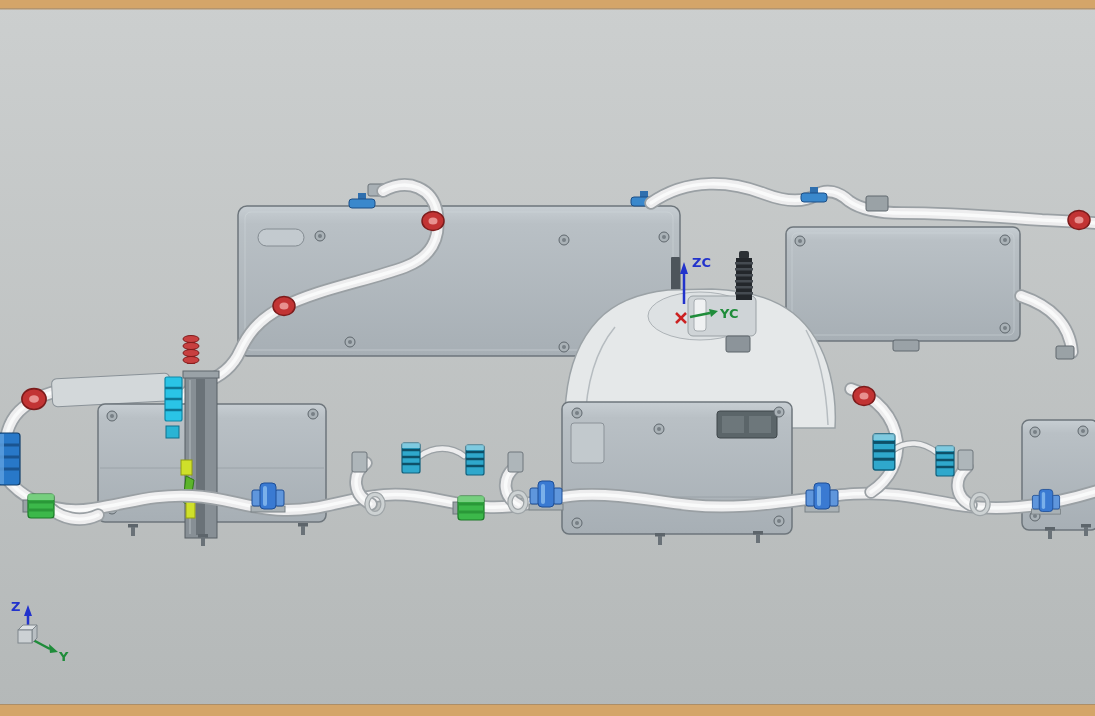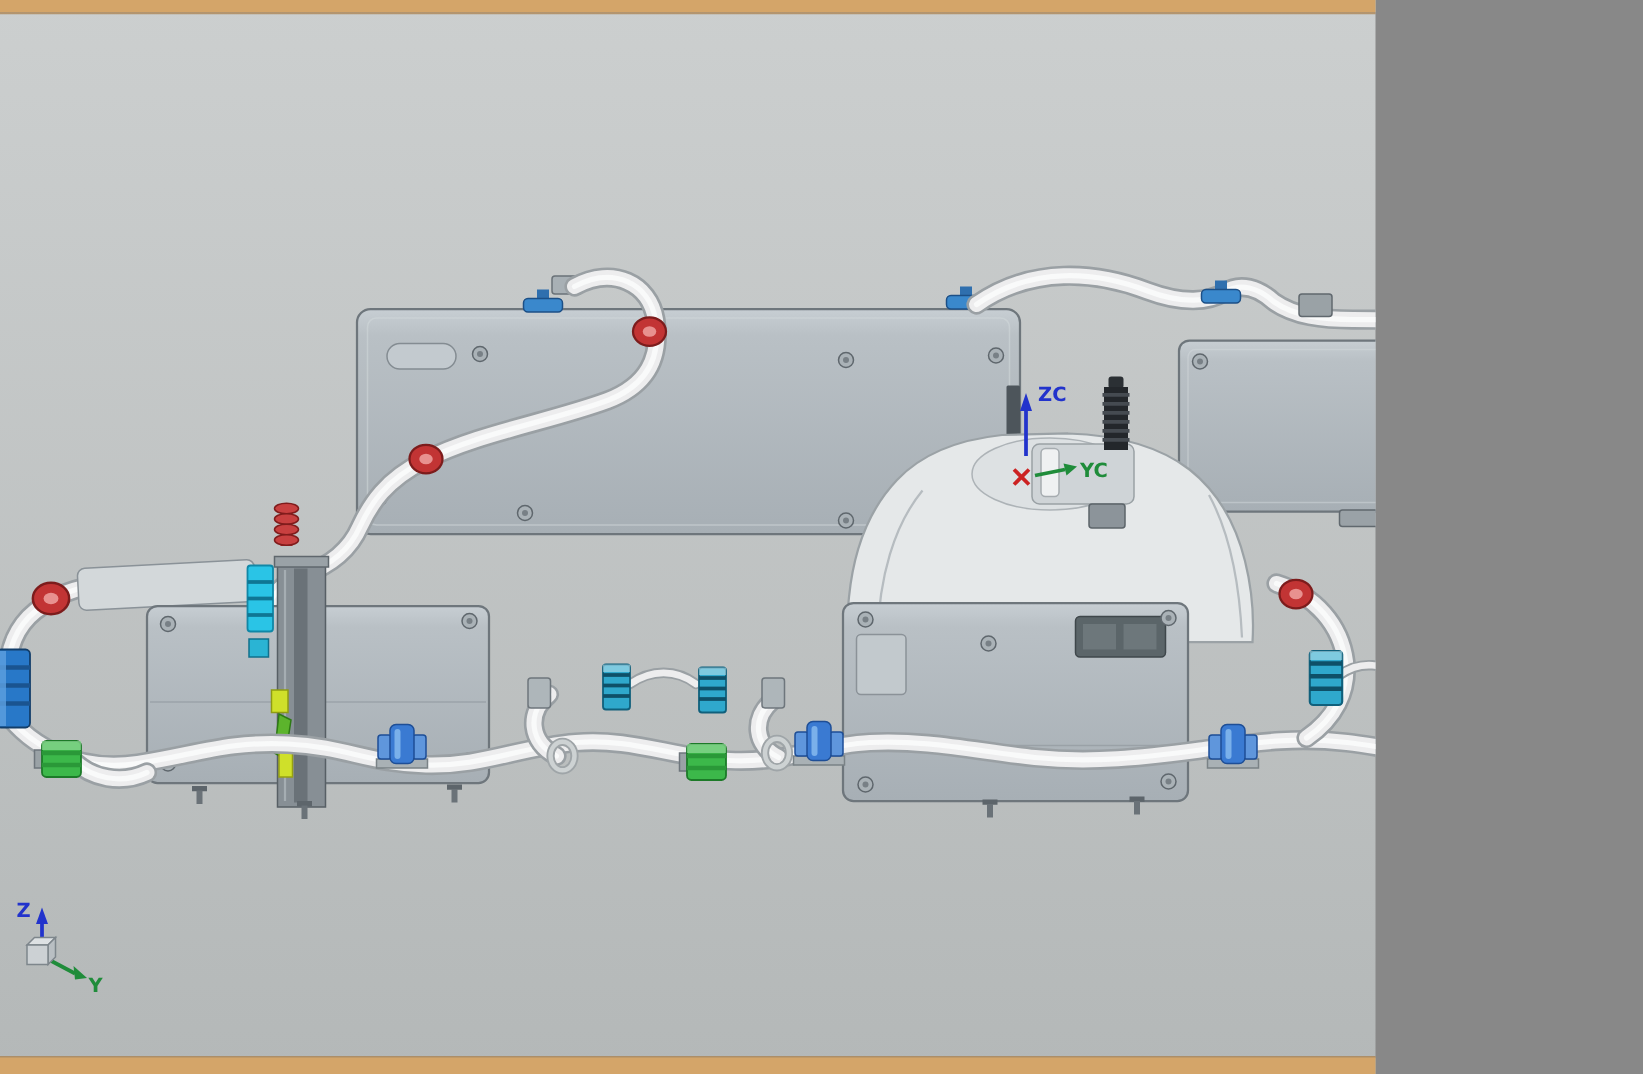--- a/index.html
+++ b/index.html
@@ -1,16 +1,16 @@
 <!DOCTYPE html>
 <html style="--frame-tan: #d4a569; --frame-tan-dark: #a87c46; --bg-top: #cccfcf; --bg-bottom: #b4b8b8; --module-fill: #b7bec3; --module-edge: #6e767c; --hose-fill: #ededee; --hose-outline: #9aa0a4; --clip-red: #c23434; --clamp-blue: #3a7ad2; --connector-teal: #2fa8cc; --connector-cyan: #2ac4e6; --connector-blue: #2878c8; --connector-green: #3cb84a; --accent-yellow: #cfe02a; --axis-blue: #2233cc; --axis-green: #1f8c3a; --axis-red: #cc2222;"><head>
 <meta charset="utf-8">
 <style>
   html,body{margin:0;padding:0;background:#888;}
-  .stage{position:relative;width:917px;height:716px;overflow:hidden;
+  .stage{position:relative;width:1095px;height:716px;overflow:hidden;
          font-family:"DejaVu Sans","Liberation Sans",sans-serif;}
   svg{display:block;}
   .plate{fill:url(#plateGrad);stroke:#6e767c;stroke-width:1.5;}
   .housing{fill:#e5e8e9;stroke:#9ba2a6;stroke-width:1.5;}
   .tube-outer{fill:none;stroke:var(--hose-outline,#9aa0a4);stroke-width:13.5;stroke-linecap:round;stroke-linejoin:round;}
   .tube-inner{fill:none;stroke:var(--hose-fill,#ededee);stroke-width:10;stroke-linecap:round;stroke-linejoin:round;}
   .tube-hi{fill:none;stroke:#fafbfb;stroke-width:3.5;stroke-linecap:round;opacity:.9;}
   .wire-outer{fill:none;stroke:var(--hose-outline,#9aa0a4);stroke-width:7;stroke-linecap:round;}
   .wire-inner{fill:none;stroke:var(--hose-fill,#ededee);stroke-width:4.5;stroke-linecap:round;}
   .axis-label{font:bold 13px "DejaVu Sans","Liberation Sans",sans-serif;}

